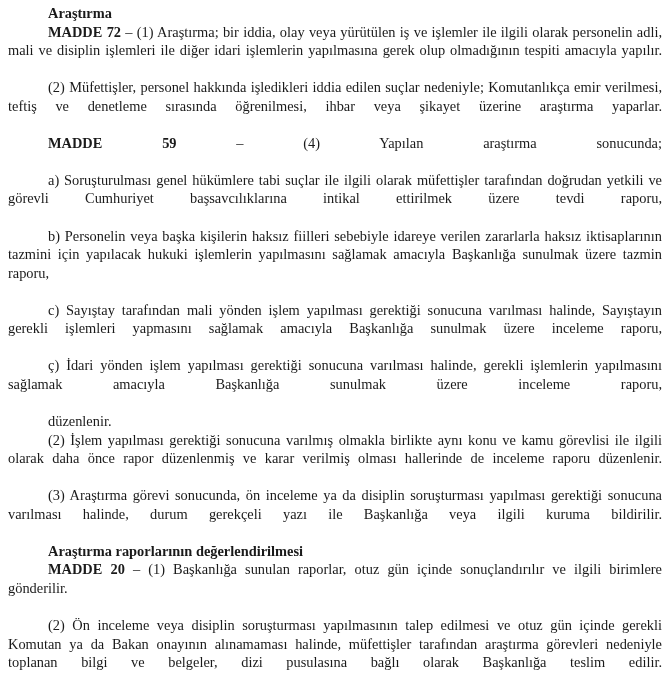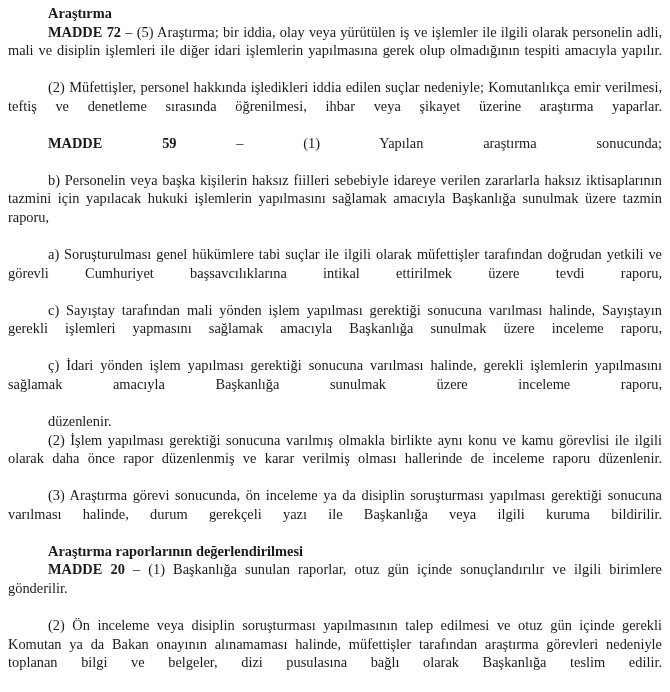--- a/index.html
+++ b/index.html
@@ -52,25 +52,25 @@
   .short {
     text-align: left;
   }
   .short::after { content: none; }
 </style>
 </head>
 <body>
 
 <div id="doc">
     <p class="heading"><span>Araştırma</span></p>
-    <p class="para"><span class="madde">MADDE 72</span><span> – (5) Araştırma; bir iddia, olay veya yürütülen iş ve işlemler ile ilgili olarak personelin adli, mali ve disiplin işlemleri ile diğer idari işlemlerin yapılmasına gerek olup olmadığının tespiti amacıyla yapılır.</span></p>
+    <p class="para"><span class="madde">MADDE 72</span><span> – (1) Araştırma; bir iddia, olay veya yürütülen iş ve işlemler ile ilgili olarak personelin adli, mali ve disiplin işlemleri ile diğer idari işlemlerin yapılmasına gerek olup olmadığının tespiti amacıyla yapılır.</span></p>
     <p class="para"><span>(2) Müfettişler, personel hakkında işledikleri iddia edilen suçlar nedeniyle; Komutanlıkça emir verilmesi, teftiş ve denetleme sırasında öğrenilmesi, ihbar veya şikayet üzerine araştırma yaparlar.</span></p>
-    <p class="para"><span class="madde">MADDE 59</span><span> – (1) Yapılan araştırma sonucunda;</span></p>
+    <p class="para"><span class="madde">MADDE 59</span><span> – (4) Yapılan araştırma sonucunda;</span></p>
+    <p class="para"><span>a) Soruşturulması genel hükümlere tabi suçlar ile ilgili olarak müfettişler tarafından doğrudan yetkili ve görevli Cumhuriyet başsavcılıklarına intikal ettirilmek üzere tevdi raporu,</span></p>
     <p class="para"><span>b) Personelin veya başka kişilerin haksız fiilleri sebebiyle idareye verilen zararlarla haksız iktisaplarının tazmini için yapılacak hukuki işlemlerin yapılmasını sağlamak amacıyla Başkanlığa sunulmak üzere tazmin raporu,</span></p>
-    <p class="para"><span>a) Soruşturulması genel hükümlere tabi suçlar ile ilgili olarak müfettişler tarafından doğrudan yetkili ve görevli Cumhuriyet başsavcılıklarına intikal ettirilmek üzere tevdi raporu,</span></p>
     <p class="para"><span>c) Sayıştay tarafından mali yönden işlem yapılması gerektiği sonucuna varılması halinde, Sayıştayın gerekli işlemleri yapmasını sağlamak amacıyla Başkanlığa sunulmak üzere inceleme raporu,</span></p>
     <p class="para"><span>ç) İdari yönden işlem yapılması gerektiği sonucuna varılması halinde, gerekli işlemlerin yapılmasını sağlamak amacıyla Başkanlığa sunulmak üzere inceleme raporu,</span></p>
     <p class="para short"><span>düzenlenir.</span></p>
     <p class="para"><span>(2) İşlem yapılması gerektiği sonucuna varılmış olmakla birlikte aynı konu ve kamu görevlisi ile ilgili olarak daha önce rapor düzenlenmiş ve karar verilmiş olması hallerinde de inceleme raporu düzenlenir.</span></p>
     <p class="para"><span>(3) Araştırma görevi sonucunda, ön inceleme ya da disiplin soruşturması yapılması gerektiği sonucuna varılması halinde, durum gerekçeli yazı ile Başkanlığa veya ilgili kuruma bildirilir.</span></p>
     <p class="heading"><span>Araştırma raporlarının değerlendirilmesi</span></p>
     <p class="para"><span class="madde">MADDE 20</span><span> – (1) Başkanlığa sunulan raporlar, otuz gün içinde sonuçlandırılır ve ilgili birimlere gönderilir.</span></p>
     <p class="para"><span>(2) Ön inceleme veya disiplin soruşturması yapılmasının talep edilmesi ve otuz gün içinde gerekli Komutan ya da Bakan onayının alınamaması halinde, müfettişler tarafından araştırma görevleri nedeniyle toplanan bilgi ve belgeler, dizi pusulasına bağlı olarak Başkanlığa teslim edilir.</span></p>
   </div>
 

